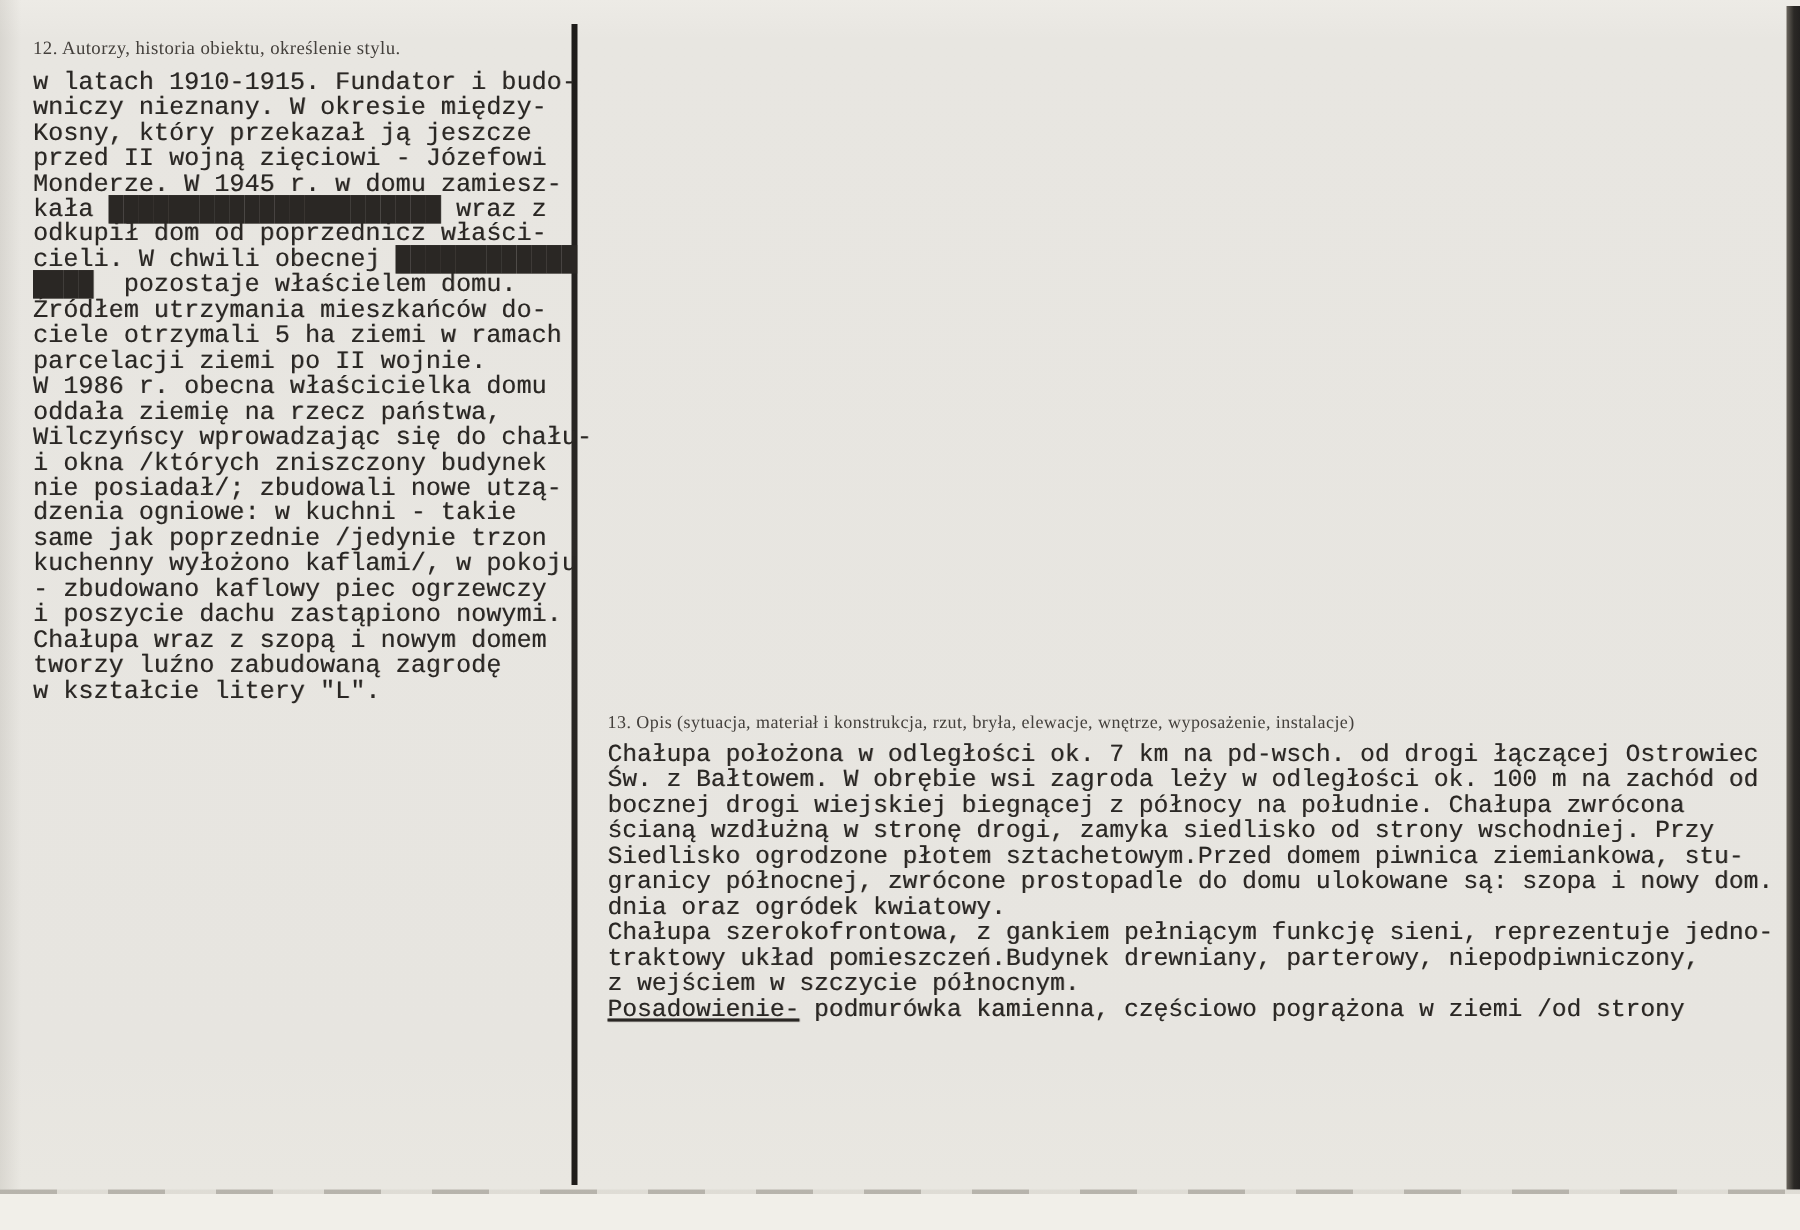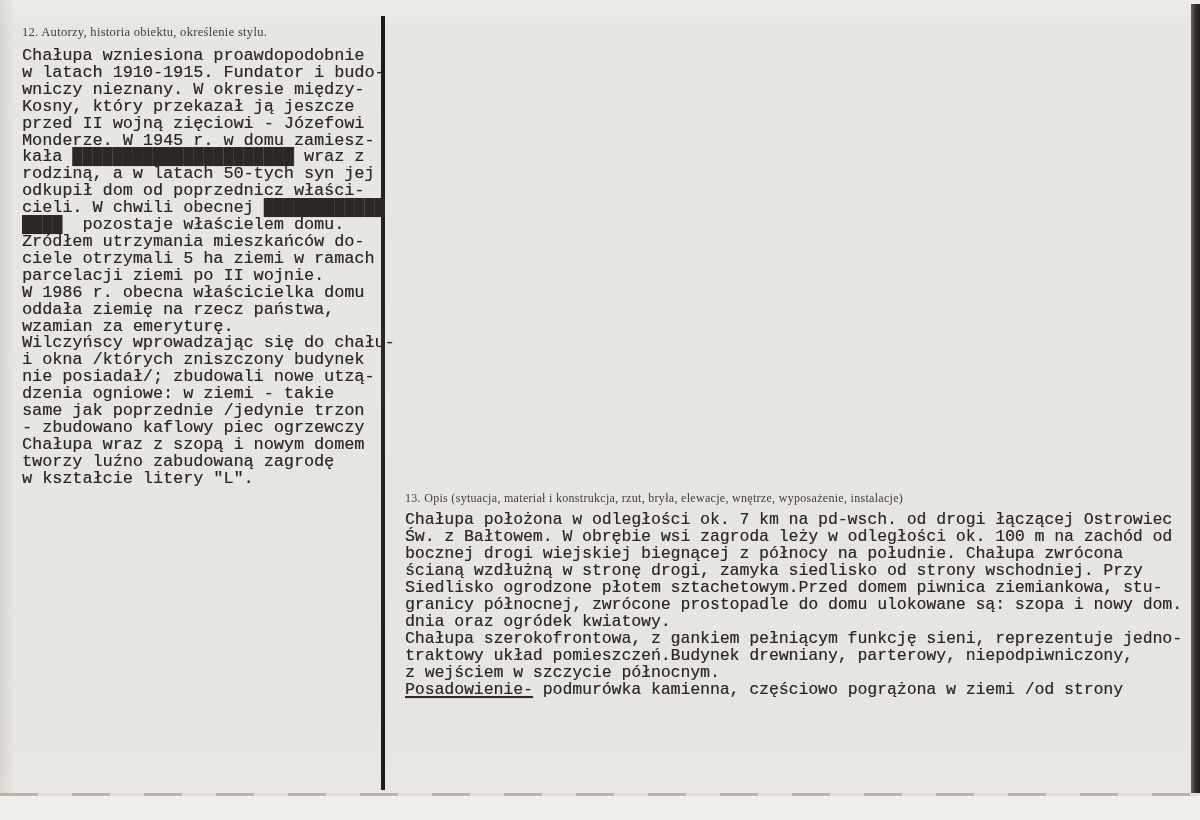--- a/index.html
+++ b/index.html
@@ -69,43 +69,42 @@
 </head>
 <body>
 
 <div class="page">
 
   <div class="divider"></div>
 
   <div class="col col12">
     <div class="col-header">12. Autorzy, historia obiektu, określenie stylu.</div>
     <div>
-        <div class="ln">Chałupa wzniesiona proawdopodobnie</div>
         <div class="ln">w latach 1910-1915. Fundator i budo-</div>
         <div class="ln">wniczy nieznany. W okresie między-</div>
         <div class="ln">Kosny, który przekazał ją jeszcze</div>
         <div class="ln">przed II wojną zięciowi - Józefowi</div>
         <div class="ln">Monderze. W 1945 r. w domu zamiesz-</div>
         <div class="ln">kała ██████████████████████ wraz z</div>
-        <div class="ln">rodziną, a w latach 50-tych syn jej</div>
         <div class="ln">odkupił dom od poprzednicz właści-</div>
         <div class="ln">cieli. W chwili obecnej ████████████</div>
         <div class="ln">████  pozostaje właścielem domu.</div>
         <div class="ln">Źródłem utrzymania mieszkańców do-</div>
         <div class="ln">ciele otrzymali 5 ha ziemi w ramach</div>
         <div class="ln">parcelacji ziemi po II wojnie.</div>
         <div class="ln">W 1986 r. obecna właścicielka domu</div>
         <div class="ln">oddała ziemię na rzecz państwa,</div>
-        <div class="ln">wzamian za emeryturę.</div>
         <div class="ln">Wilczyńscy wprowadzając się do chału-</div>
         <div class="ln">i okna /których zniszczony budynek</div>
         <div class="ln">nie posiadał/; zbudowali nowe utzą-</div>
-        <div class="ln">dzenia ogniowe: w ziemi - takie</div>
+        <div class="ln">dzenia ogniowe: w kuchni - takie</div>
         <div class="ln">same jak poprzednie /jedynie trzon</div>
+        <div class="ln">kuchenny wyłożono kaflami/, w pokoju</div>
         <div class="ln">- zbudowano kaflowy piec ogrzewczy</div>
+        <div class="ln">i poszycie dachu zastąpiono nowymi.</div>
         <div class="ln">Chałupa wraz z szopą i nowym domem</div>
         <div class="ln">tworzy luźno zabudowaną zagrodę</div>
         <div class="ln">w kształcie litery "L".</div>
       </div>
   </div>
 
   <div class="col col13">
     <div class="col-header">13. Opis (sytuacja, materiał i konstrukcja, rzut, bryła, elewacje, wnętrze, wyposażenie, instalacje)</div>
     <div>
         <div class="ln">Chałupa położona w odległości ok. 7 km na pd-wsch. od drogi łączącej Ostrowiec</div>

